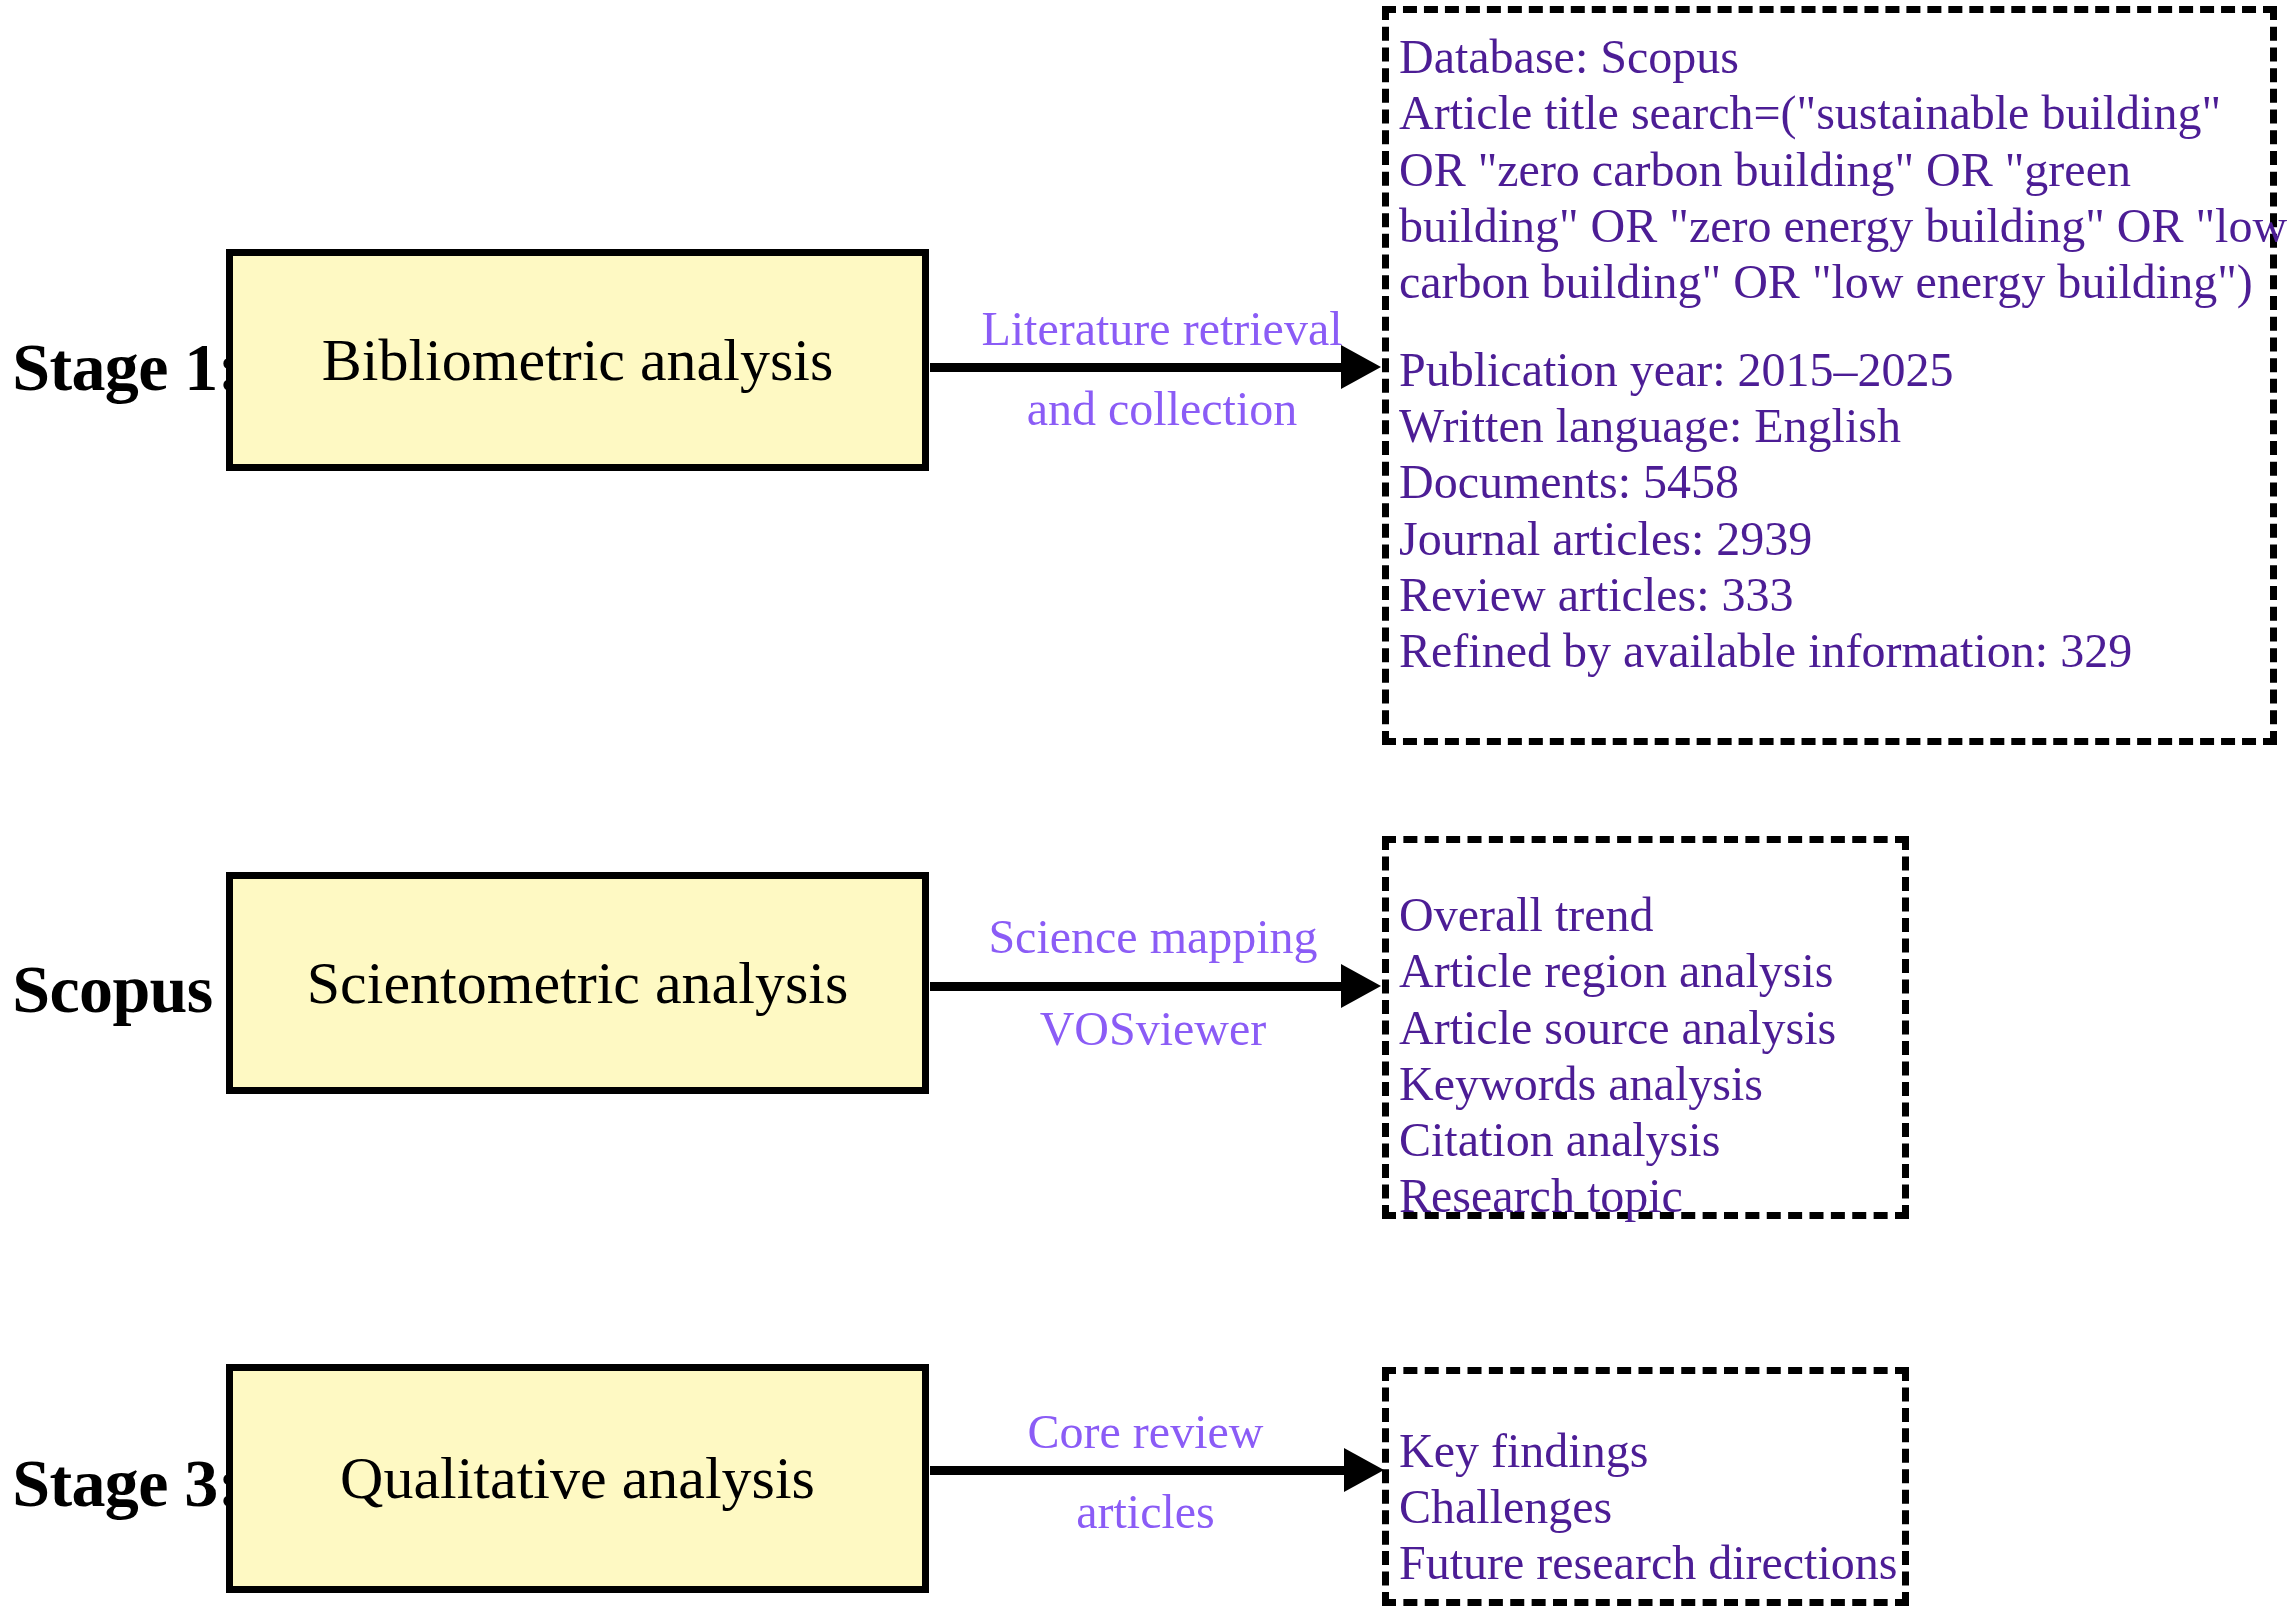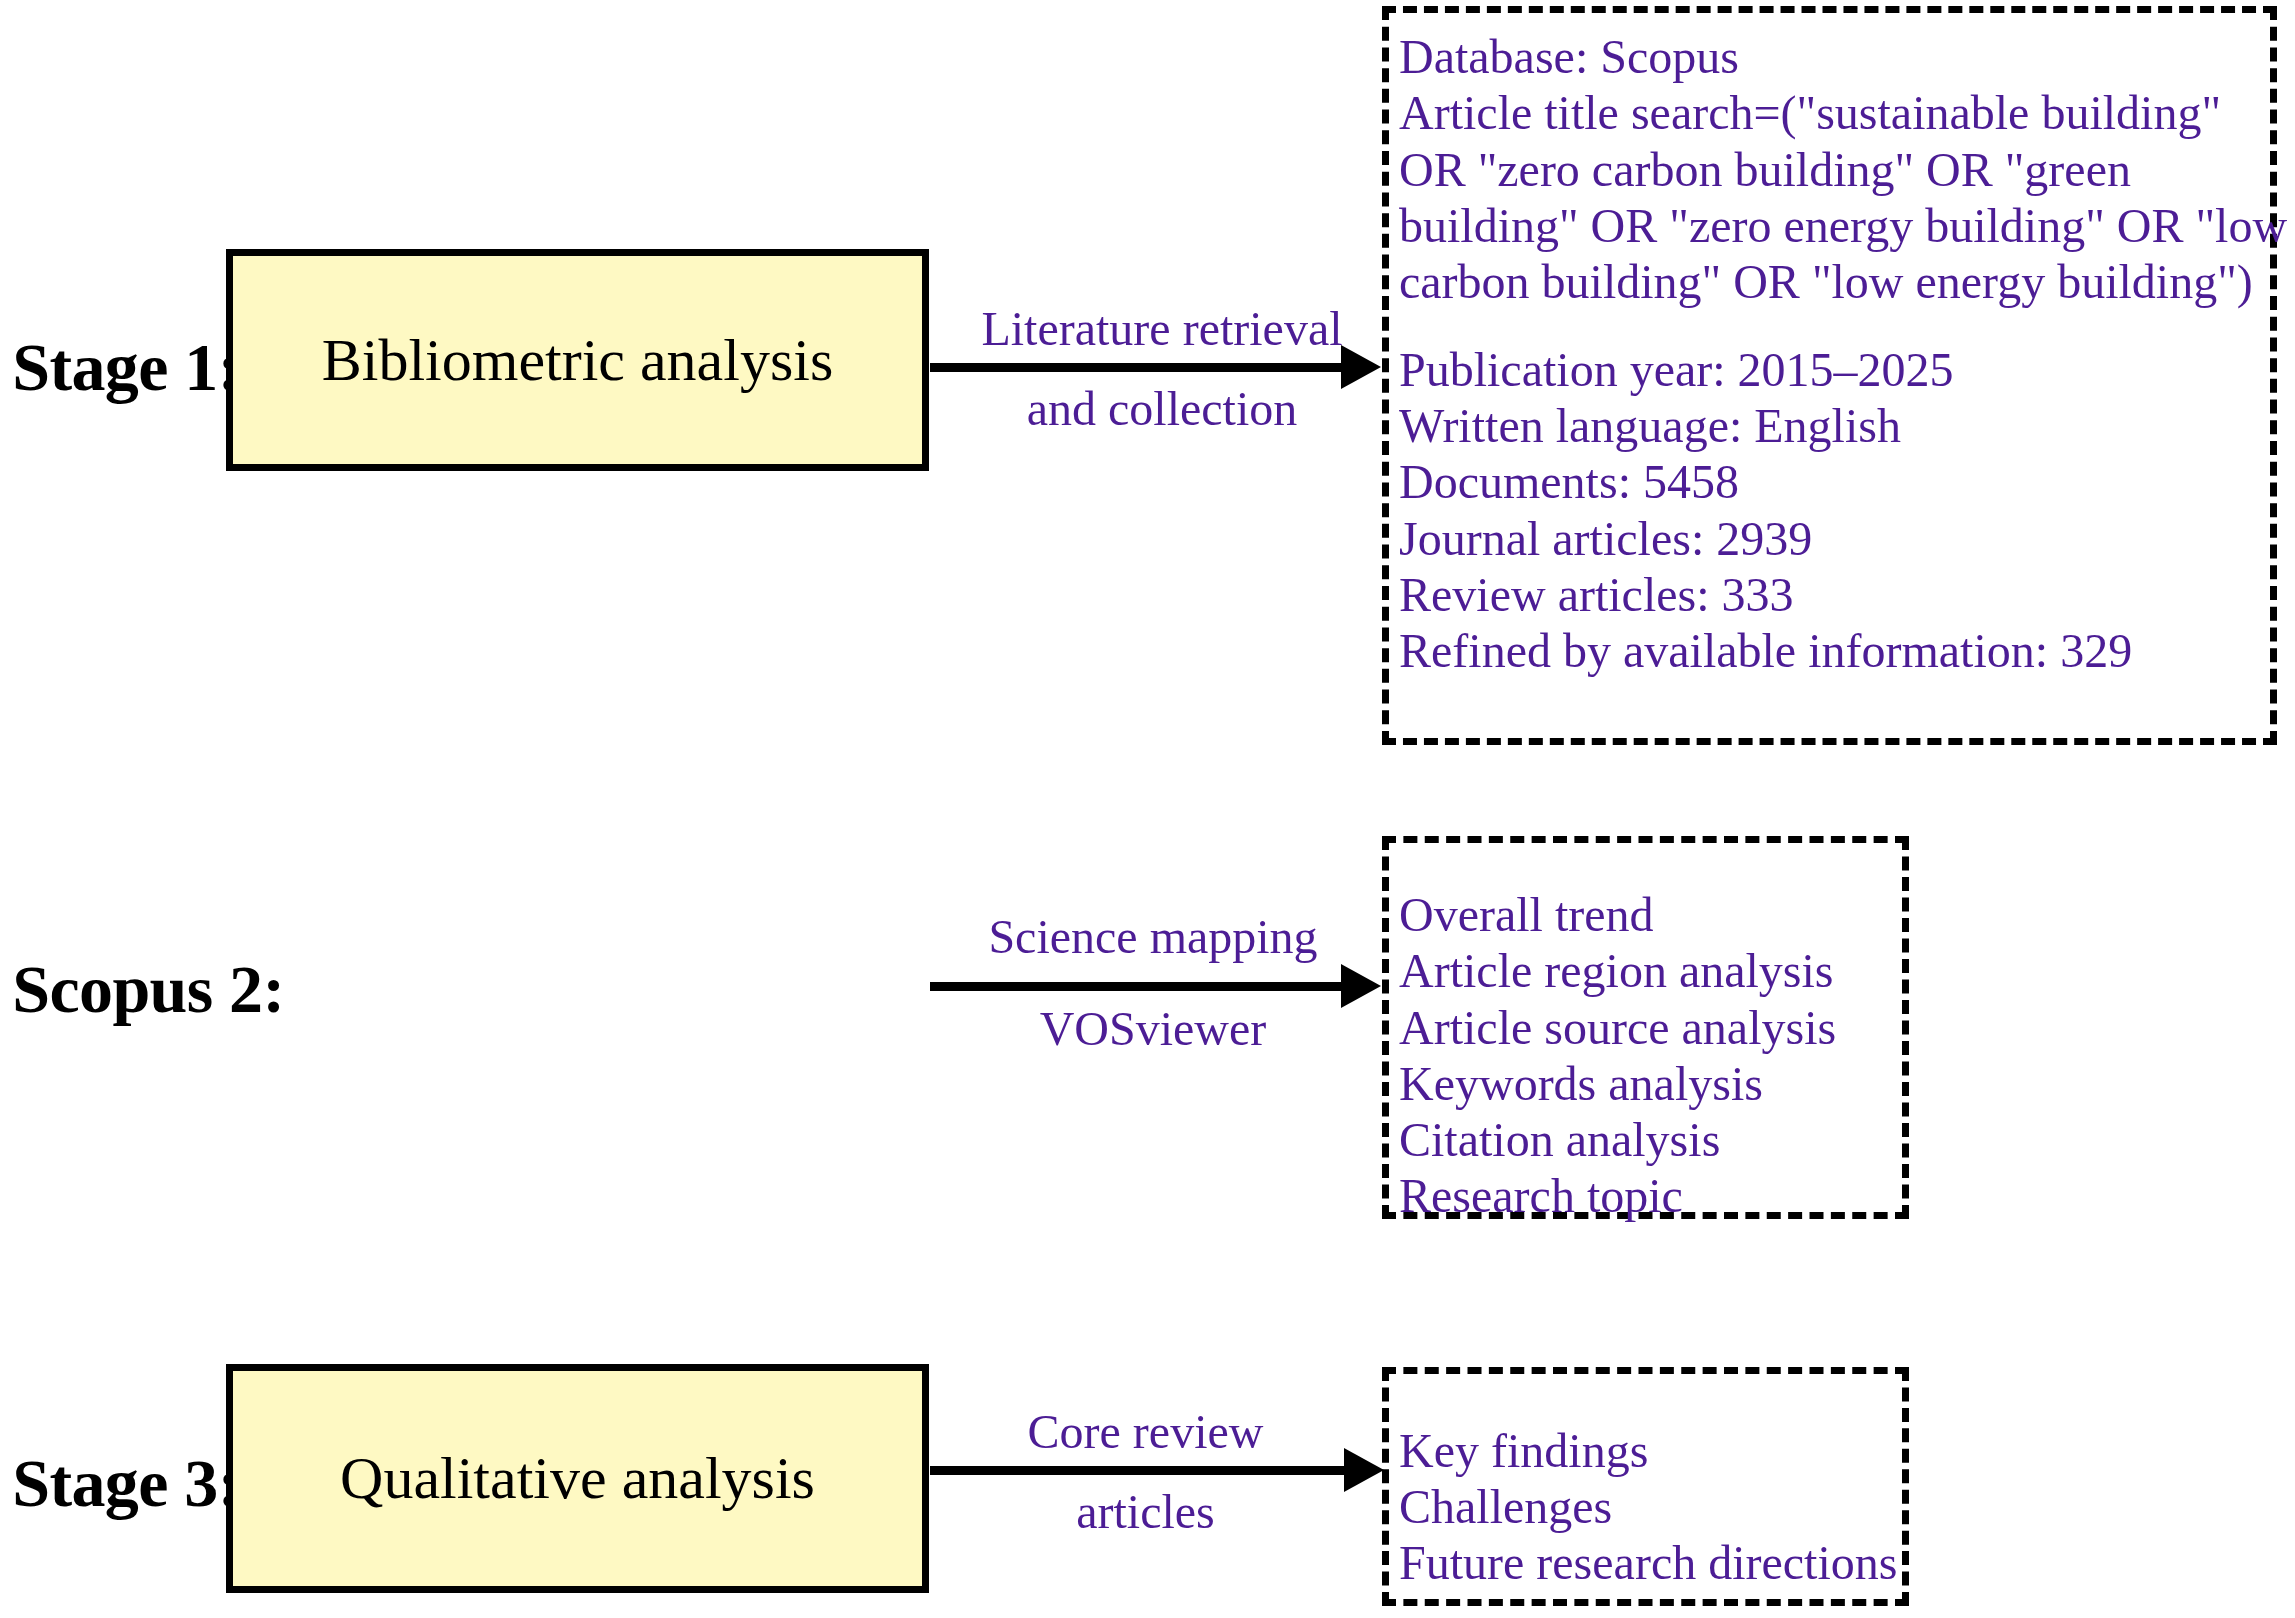--- a/index.html
+++ b/index.html
@@ -93,21 +93,21 @@
   }
 
   
   .arrow-caption {
     position: absolute;
     font-family: "Liberation Serif", "DejaVu Serif", serif;
     font-size: 48px;
     line-height: 1.1;
     white-space: nowrap;
     text-align: center;
-    color: #4c1d95;
+    color: #8b5cf6;
   }
 </style>
 </head>
 <body>
 
 <div id="page">
 
   <div class="stage-label" style="left:12.2px; top:333px;">Stage 1:</div>
 
   <div class="proc-box" style="left:226px; top:249px; width:703px; height:222px;">
@@ -135,20 +135,23 @@
       <div class="dashed-line">Written language: English</div>
       <div class="dashed-line">Documents: 5458</div>
       <div class="dashed-line">Journal articles: 2939</div>
       <div class="dashed-line">Review articles: 333</div>
       <div class="dashed-line">Refined by available information: 329</div>
     </div>
   </div>
 
   <div class="stage-label" style="left:12.2px; top:955px;">Scopus 2:</div>
 
+  <div class="proc-box" style="left:226px; top:872px; width:703px; height:222px;">
+    <div class="proc-box-text">Scientometric analysis</div>
+  </div>
 
   <div class="arrow-caption" style="left:942px; top:911px; width:422px;">Science mapping</div>
 
   <div class="arrow" style="left:930px; top:986px; width:451px;">
     <div class="arrow-shaft" style="width:414px;"></div>
     <div class="arrow-head" style="left:411px;"></div>
   </div>
 
   <div class="arrow-caption" style="left:942px; top:1003px; width:422px;">VOSviewer</div>
 

